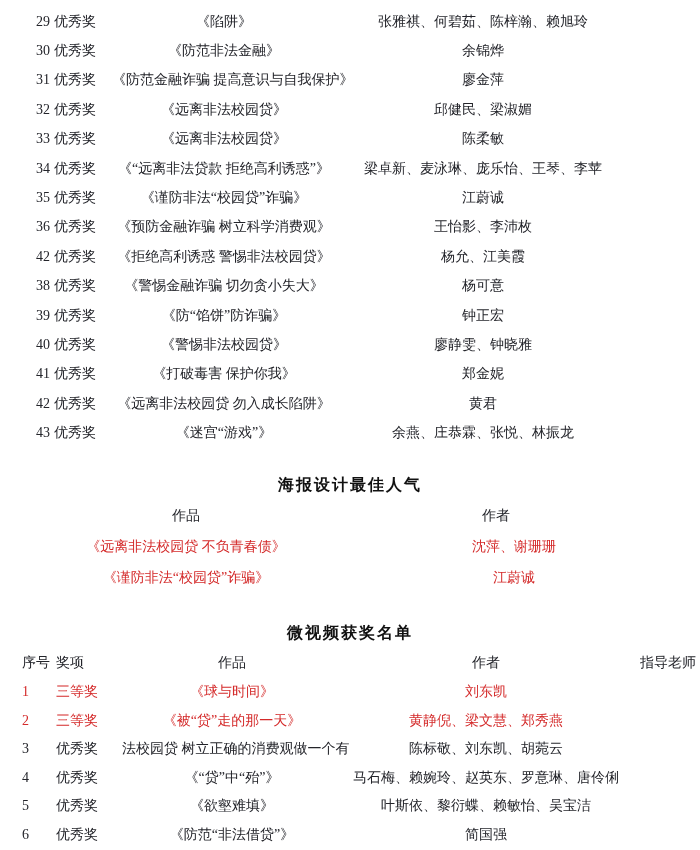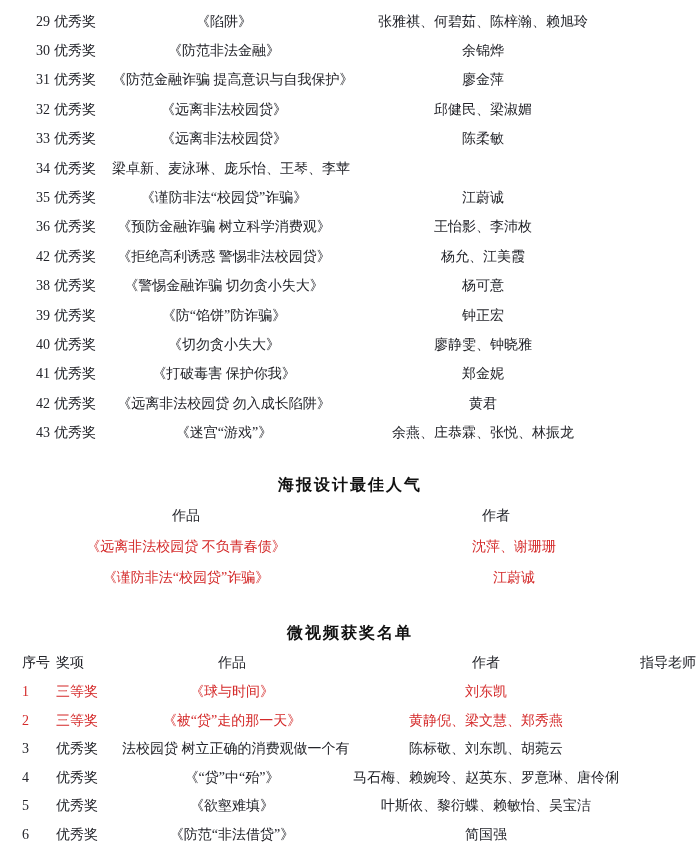--- a/index.html
+++ b/index.html
@@ -117,20 +117,21 @@
       </div>
       <div class="e-row">
         <span class="e-no">33</span>
         <span class="e-award">优秀奖</span>
         <span class="e-title">《远离非法校园贷》</span>
         <span class="e-authors">陈柔敏</span>
       </div>
       <div class="e-row">
         <span class="e-no">34</span>
         <span class="e-award">优秀奖</span>
+        <span class="e-title">《“远离非法贷款 拒绝高利诱惑”》</span>
         <span class="e-authors">梁卓新、麦泳琳、庞乐怡、王琴、李苹</span>
       </div>
       <div class="e-row">
         <span class="e-no">35</span>
         <span class="e-award">优秀奖</span>
         <span class="e-title">《谨防非法“校园贷”诈骗》</span>
         <span class="e-authors">江蔚诚</span>
       </div>
       <div class="e-row">
         <span class="e-no">36</span>
@@ -152,21 +153,21 @@
       </div>
       <div class="e-row">
         <span class="e-no">39</span>
         <span class="e-award">优秀奖</span>
         <span class="e-title">《防“馅饼”防诈骗》</span>
         <span class="e-authors">钟正宏</span>
       </div>
       <div class="e-row">
         <span class="e-no">40</span>
         <span class="e-award">优秀奖</span>
-        <span class="e-title">《切勿贪小失大》</span>
+        <span class="e-title">《警惕非法校园贷》</span>
         <span class="e-authors">廖静雯、钟晓雅</span>
       </div>
       <div class="e-row">
         <span class="e-no">41</span>
         <span class="e-award">优秀奖</span>
         <span class="e-title">《打破毒害 保护你我》</span>
         <span class="e-authors">郑金妮</span>
       </div>
       <div class="e-row">
         <span class="e-no">42</span>

